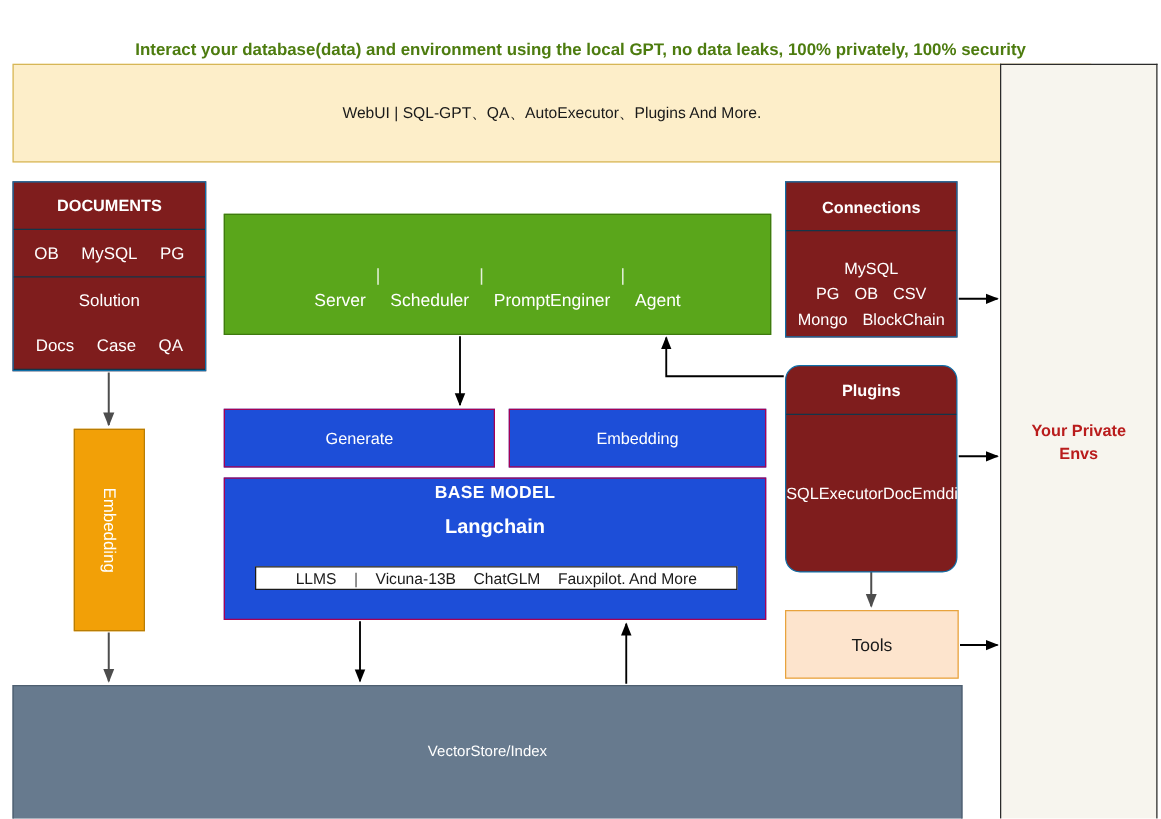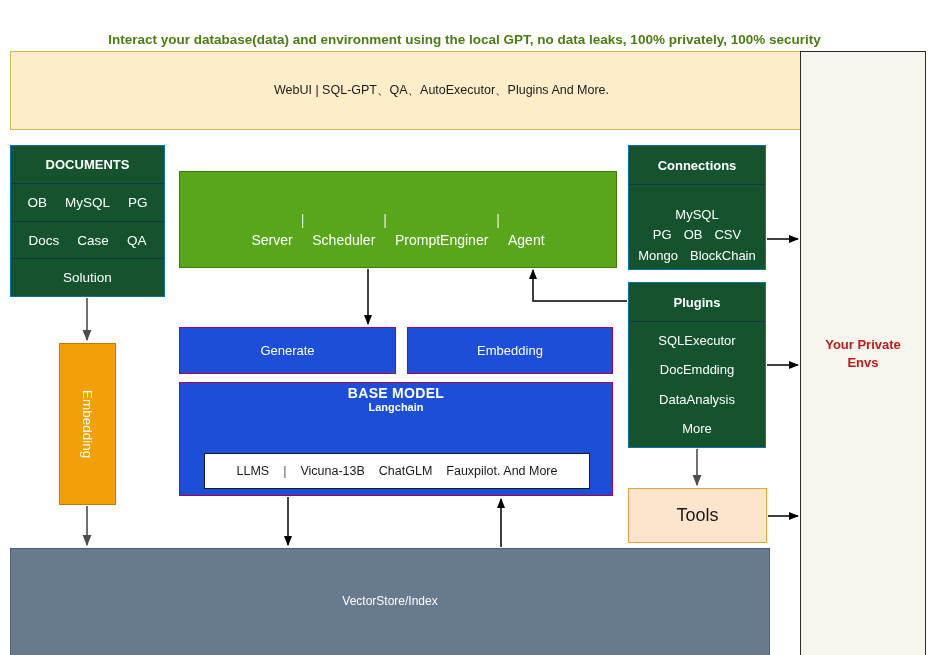--- a/index.html
+++ b/index.html
@@ -71,21 +71,21 @@
     font-size: 13px;
     font-weight: bold;
     color: #b91c1c;
     line-height: 1.35;
   }
 
   
   .bluecard {
     position: absolute;
     box-sizing: border-box;
-    background: #14532d;
+    background: #7f1d1d;
     border: 1px solid #0f6fa8;
     display: flex;
     flex-direction: column;
     color: #ffffff;
   }
   .bluecard .bhead {
     flex: 0 0 auto;
     display: flex;
     align-items: center;
     justify-content: center;
@@ -112,24 +112,24 @@
 
   #connections { left: 628px; top: 145px; width: 138px; height: 125px; gap: 16px; }
   #connections .bhead { height: 38px; }
   #connections .bbody {
     flex: 1 1 auto; display: flex; flex-direction: column;
     align-items: center; justify-content: space-around;
     font-size: 13px; padding: 3px 0;
   }
   #connections .bline { display: flex; gap: 12px; white-space: nowrap; }
 
-  #plugins { left: 628px; top: 282px; width: 138px; height: 166px; }
+  #plugins { left: 628px; top: 292px; width: 138px; height: 166px; border-radius: 12px; }
   #plugins .bhead { height: 38px; }
   #plugins .bbody {
-    flex: 1 1 auto; display: flex; flex-direction: column;
+    flex: 1 1 auto; display: flex; flex-direction: row;
     align-items: center; justify-content: space-around;
     font-size: 13px; padding: 4px 0;
   }
 
   
   #server {
     left: 179px;
     top: 171px;
     width: 438px;
     height: 97px;
@@ -174,30 +174,30 @@
     flex-direction: column;
     justify-content: flex-start;
     padding-top: 2px;
   }
   #basemodel .bm-title {
     font-size: 14px;
     font-weight: bold;
     letter-spacing: .3px;
   }
   #basemodel .bm-sub {
-    font-size: 11px;
-    font-weight: bold;
-    margin-top: 0;
+    font-size: 16px;
+    font-weight: bold;
+    margin-top: 12px;
   }
   #llms {
     position: absolute;
     left: 24px;
     top: 70px;
     width: 386px;
-    height: 36px;
+    height: 19px;
     background: #ffffff;
     border: 1px solid #1a1a1a;
     box-sizing: border-box;
     display: flex;
     align-items: center;
     justify-content: center;
     gap: 14px;
     color: #1a1a1a;
     font-size: 12.5px;
     white-space: nowrap;
@@ -206,21 +206,21 @@
 
   
   #tools {
     left: 628px;
     top: 488px;
     width: 139px;
     height: 55px;
     background: #fde4cd;
     border: 1px solid #e8a33d;
     color: #1a1a1a;
-    font-size: 18px;
+    font-size: 14px;
   }
 
   
   #vectorstore {
     left: 10px;
     top: 548px;
     width: 760px;
     height: 110px;
     background: #677a8e;
     border: 1px solid #4e5f70;
@@ -272,27 +272,27 @@
 
   <div class="node" id="webui">WebUI | SQL-GPT、QA、AutoExecutor、Plugins And More.</div>
 
   <div class="bluecard" id="documents">
     <div class="bhead">DOCUMENTS</div>
     <div class="brow sep">
       <span class="cell">OB</span>
       <span class="cell">MySQL</span>
       <span class="cell">PG</span>
     </div>
+    <div class="brow">
+      <span class="cell">Solution</span>
+    </div>
     <div class="brow sep">
       <span class="cell">Docs</span>
       <span class="cell">Case</span>
       <span class="cell">QA</span>
-    </div>
-    <div class="brow">
-      <span class="cell">Solution</span>
     </div>
   </div>
 
   <div class="node" id="server">
     <span class="seg">Server</span>
     <span class="bar">|</span>
     <span class="seg">Scheduler</span>
     <span class="bar">|</span>
     <span class="seg">PromptEnginer</span>
     <span class="bar">|</span>

